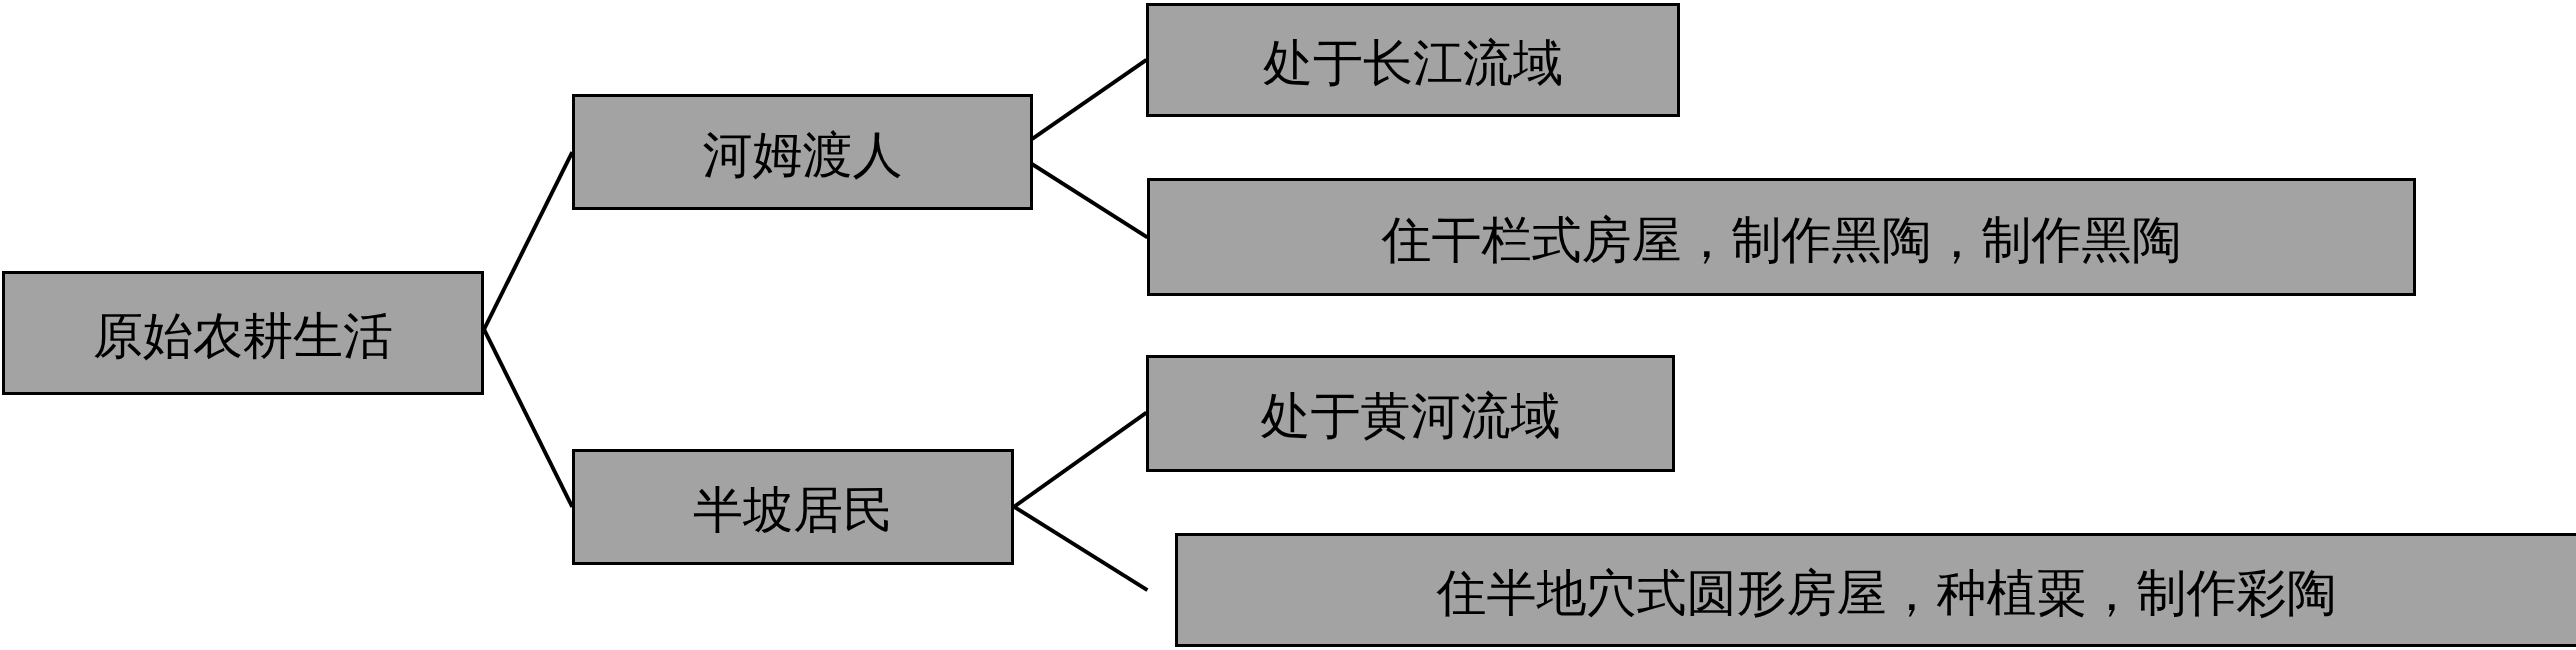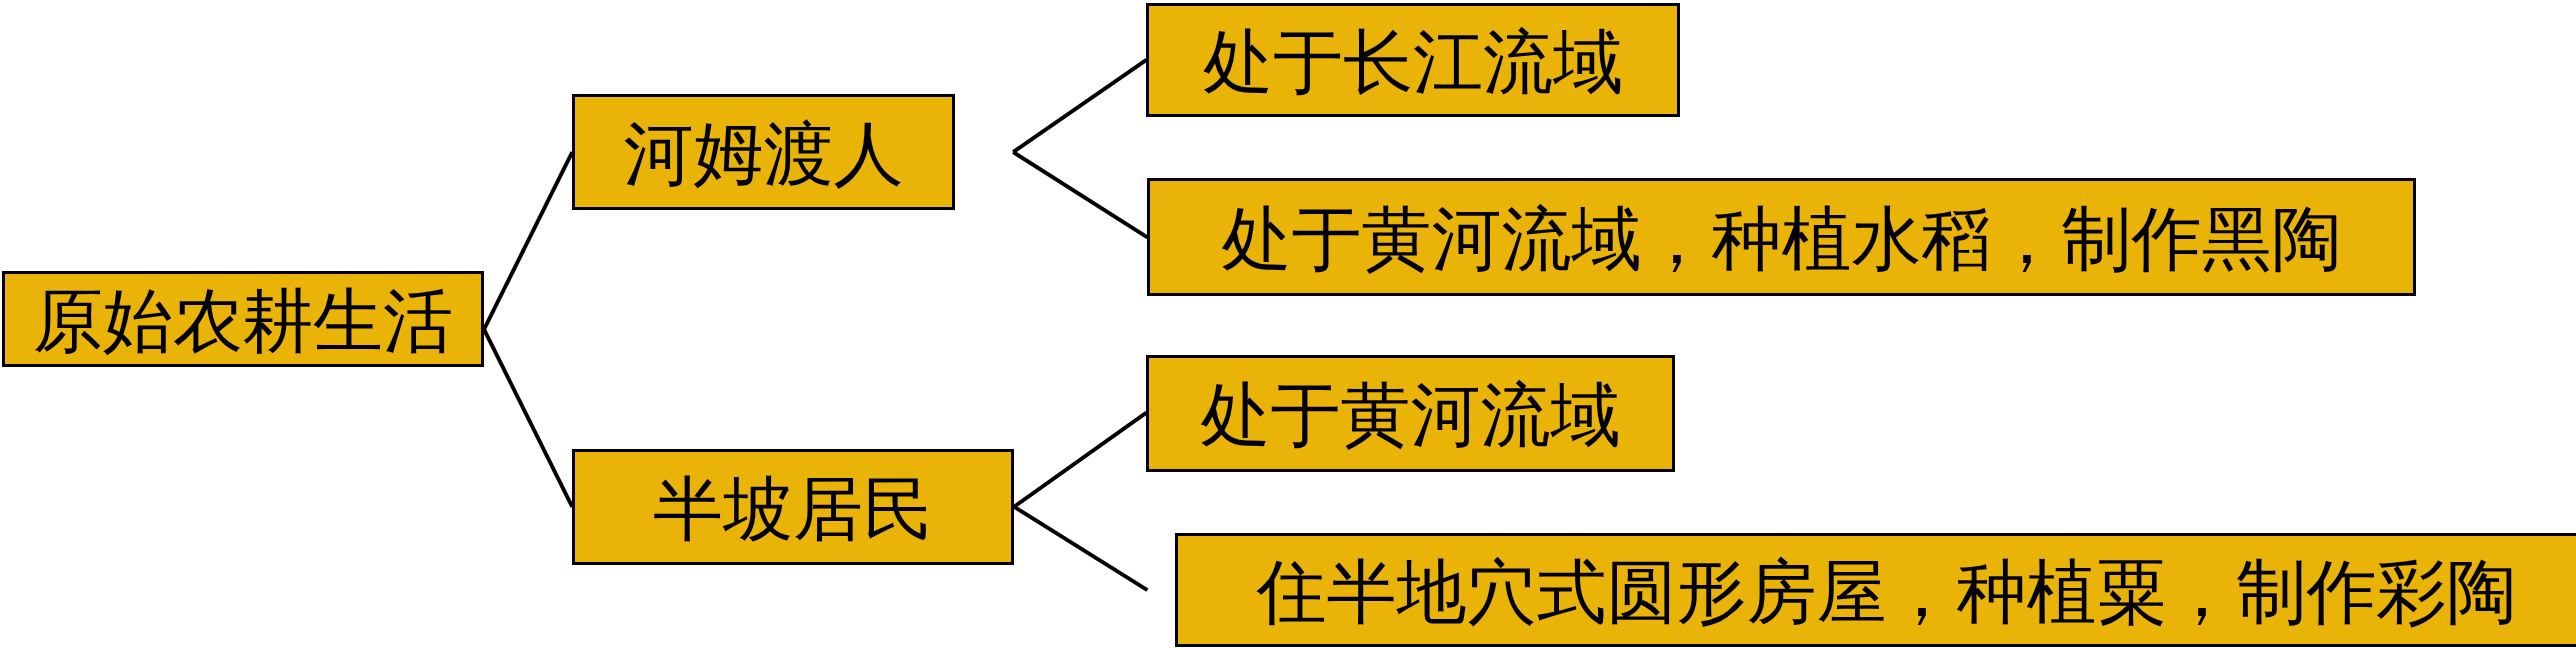--- a/index.html
+++ b/index.html
@@ -19,33 +19,33 @@
     position: absolute;
     left: 0;
     top: 0;
     width: 2576px;
     height: 651px;
   }
   .node {
     position: absolute;
     box-sizing: border-box;
     border: 3.9px solid #000000;
-    background: #eab308;
+    background: #a3a3a3;
     color: #000000;
     display: flex;
     align-items: center;
     justify-content: center;
-    font-size: 70px;
+    font-size: 50px;
     line-height: 1;
     white-space: nowrap;
     padding-top: 5.9px;
   }
   
-  .n-root    { left: 2px;    top: 271px; width: 482px;  height: 96px; }
-  .n-hemudu  { left: 572px;  top: 94px;  width: 383px;  height: 116px; }
+  .n-root    { left: 2px;    top: 271px; width: 482px;  height: 124px; }
+  .n-hemudu  { left: 572px;  top: 94px;  width: 461px;  height: 116px; }
   .n-yangtze { left: 1146px; top: 2.9px;   width: 534px;  height: 114px; }
   .n-hemudu-life { left: 1147px; top: 178px; width: 1269px; height: 118px; }
   .n-banpo   { left: 572px;  top: 449px; width: 442px;  height: 116px; }
   .n-yellow  { left: 1146px; top: 355px; width: 529px;  height: 117px; }
   .n-banpo-life { left: 1147px; top: 533px; width: 1423px; height: 114px; margin-left: 28px; }
 </style>
 </head>
 <body>
 
 <div id="canvas">
@@ -58,21 +58,21 @@
     <line x1="1035" y1="517" x2="1170" y2="421" stroke="#000000" stroke-width="4"></line>
     <line x1="1035" y1="517" x2="1171" y2="602" stroke="#000000" stroke-width="4"></line>
   </svg>
 
   <div class="node n-root">原始农耕生活</div>
 
   <div class="node n-hemudu">河姆渡人</div>
 
   <div class="node n-yangtze">处于长江流域</div>
 
-  <div class="node n-hemudu-life">处于黄河流域，种植水稻，制作黑陶</div>
+  <div class="node n-hemudu-life">住干栏式房屋，制作黑陶，制作黑陶</div>
 
   <div class="node n-yellow">处于黄河流域</div>
 
   <div class="node n-banpo">半坡居民</div>
 
   <div class="node n-banpo-life">住半地穴式圆形房屋，种植粟，制作彩陶</div>
 
 </div>
 
 

